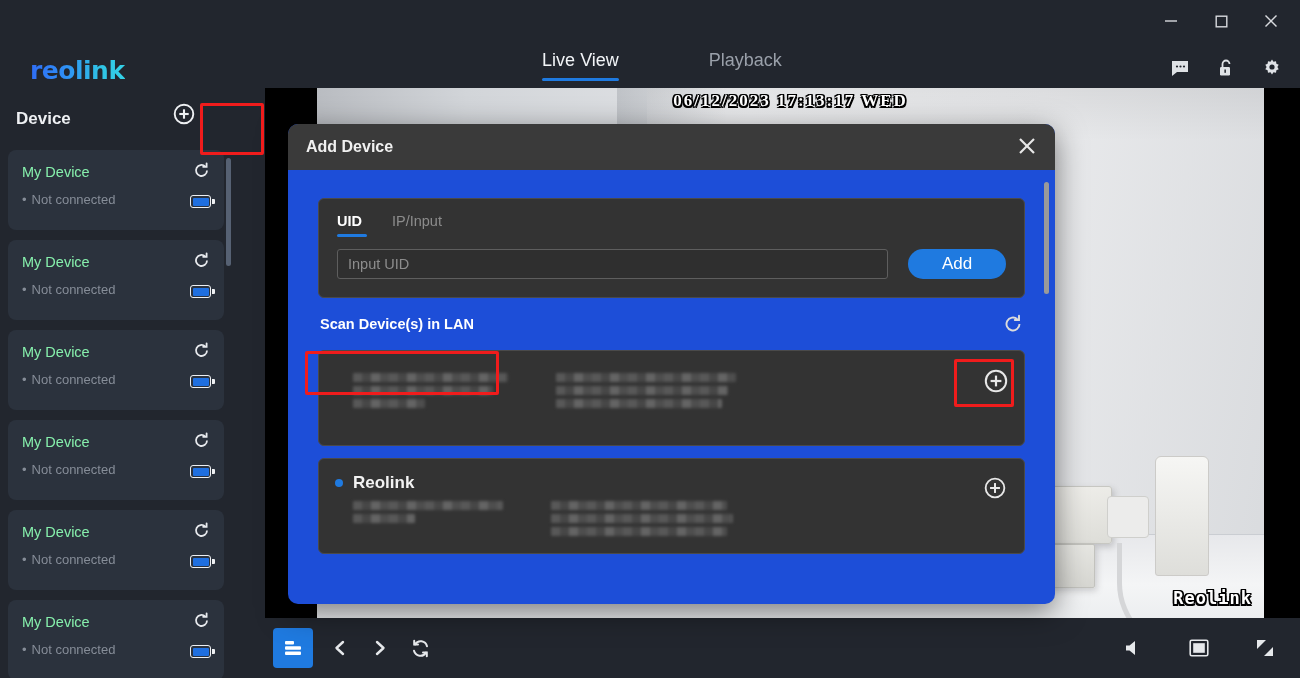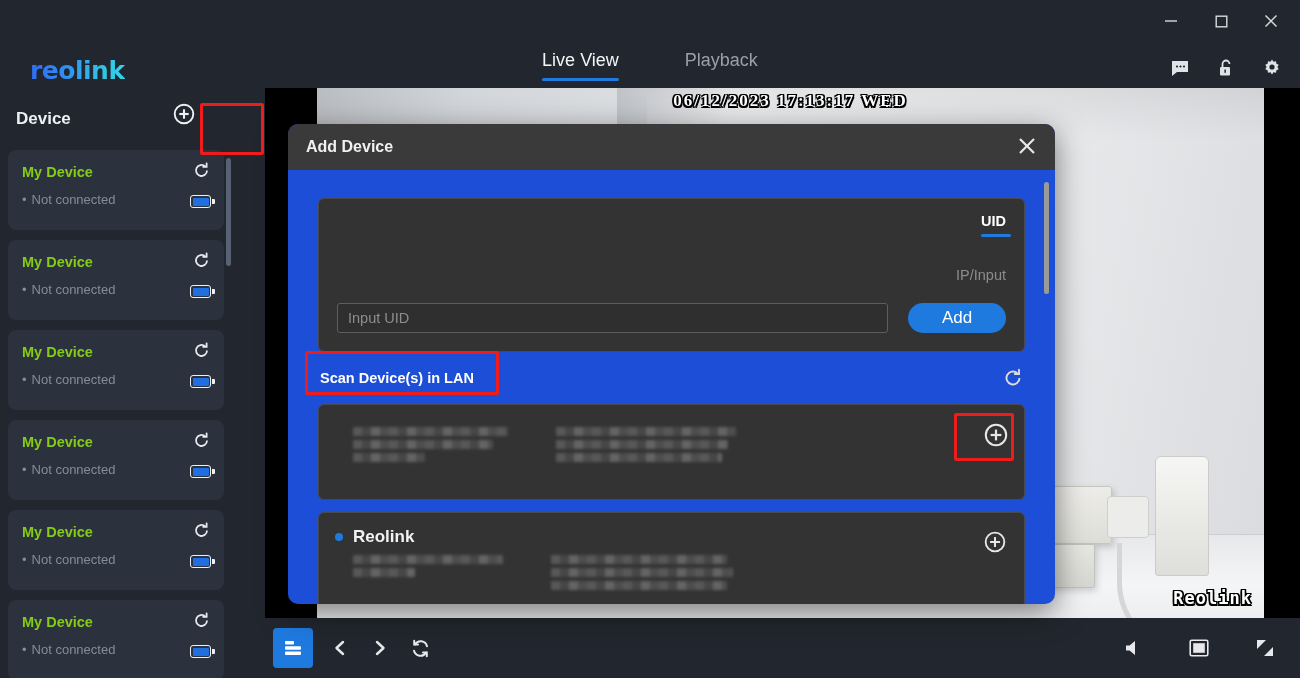--- a/index.html
+++ b/index.html
@@ -35,20 +35,21 @@
     font-family: "DejaVu Sans", sans-serif;
   }
 
   .navtabs {
     position: absolute; left: 0; top: 50px; width: 1300px;
     display: flex; justify-content: center; gap: 66px;
   }
   .navtab {
     position: relative; font-size: 18px; color: #9aa0aa; cursor: pointer;
     padding-bottom: 10px;
+    margin-left: 24px;
   }
   .navtab.active { color: #f2f4f7; }
   .navtab.active::after {
     content: ""; position: absolute; left: 0; right: 0; bottom: 0;
     height: 3px; background: #1f7ae0; border-radius: 2px;
   }
 
   .topicons {
     position: absolute; right: 18px; top: 58px;
     display: flex; align-items: center; gap: 26px;
@@ -73,21 +74,21 @@
   }
   .add-device-hl {
     position: absolute; left: 200px; top: 103px; width: 64px; height: 52px;
     border: 3px solid #f01c1c; border-radius: 2px; z-index: 40; pointer-events: none;
   }
   .dev-list { padding: 0 8px; }
   .dev-card {
     position: relative; background: #2b323d; border-radius: 8px;
     height: 80px; margin-bottom: 10px; padding: 14px 14px 0 14px;
   }
-  .dev-name { font-size: 14.5px; font-weight: 700; color: #84cc16; }
+  .dev-name { font-size: 14.5px; font-weight: 400; color: #86efac; }
   .dev-status {
     margin-top: 12px; font-size: 13px; color: #868d98;
     display: flex; align-items: center; gap: 5px;
   }
   .dot-sm { color: #868d98; font-size: 13px; line-height: 1; }
   .dev-refresh { position: absolute; right: 14px; top: 12px; width: 17px; height: 17px; color: #e8eaee; cursor: pointer; }
   .dev-batt { position: absolute; right: 13px; top: 45px; }
   .batt-body {
     width: 21px; height: 13px; border: 1.6px solid #eef0f3; border-radius: 3px;
     display: flex; align-items: center; padding: 1.5px; background: transparent;
@@ -217,21 +218,21 @@
   .modal-close {
     position: absolute; right: 16px; top: 12px; width: 22px; height: 22px;
     color: #e8e8e8; cursor: pointer;
   }
   .modal-body { position: relative; padding: 28px 30px 0 30px; height: 434px; }
 
   .uid-panel {
     background: #333333; border: 1px solid #4a4a4a; border-radius: 6px;
     padding: 14px 18px 18px 18px;
   }
-  .uid-tabs { display: flex; gap: 30px; align-items: flex-end; flex-direction: column; }
+  .uid-tabs { display: flex; gap: 30px; align-items: flex-end; }
   .uid-tab { position: relative; font-size: 14.5px; color: #8c8c8c; cursor: pointer; padding-bottom: 8px; }
   .uid-tab.active { color: #ffffff; font-weight: 700; }
   .uid-tab.active::after {
     content: ""; position: absolute; left: 0; width: 30px; bottom: 0; height: 3px;
     background: #1f7ae0; border-radius: 2px;
   }
   .uid-row { display: flex; align-items: center; gap: 20px; margin-top: 12px; }
   .uid-input {
     flex: 1; height: 30px; background: #2f2f2f; border: 1px solid #5e5e5e;
     border-radius: 3px; color: #d8d8d8; font-size: 14.5px; padding: 12px 10px;

